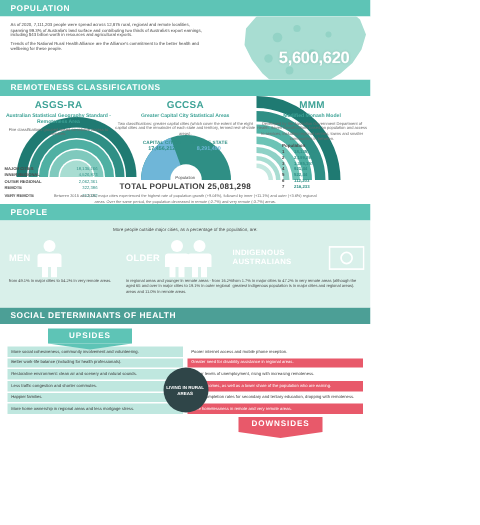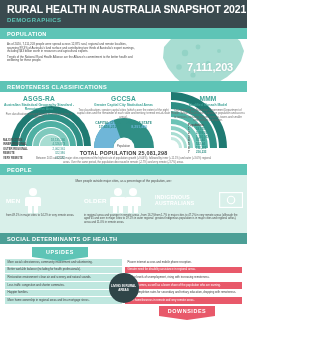--- a/index.html
+++ b/index.html
@@ -190,43 +190,39 @@
     border-left:28px solid transparent; border-right:28px solid transparent;
     border-top:4px solid #e8596a;
   }
   .down-wrap { position:relative; }
 </style>
 </head>
 <body>
 
 <div class="page">
 
-  <div class="header">
-    <h1>RURAL HEALTH IN AUSTRALIA SNAPSHOT 2021</h1>
-    <h2>DEMOGRAPHICS</h2>
-  </div>
 
   <div class="bar">POPULATION</div>
 
   <div class="population">
     <svg class="aus-map" viewBox="0 0 108 74">
       <path fill="#a8ddd2" d="M30 16 L40 11 L52 9 L60 13 L68 8 L76 10 L84 7 L92 12 L99 18 L103 28 L100 38 L94 47 L86 54 L76 60 L64 64 L52 65 L42 61 L34 54 L27 45 L22 35 L23 24 Z"></path>
       <path fill="#a8ddd2" d="M88 60 L95 58 L97 65 L90 68 Z"></path>
       <circle cx="44" cy="30" r="3.2" fill="#8ccfc1" opacity="0.75"></circle>
       <circle cx="57" cy="24" r="2.4" fill="#8ccfc1" opacity="0.75"></circle>
       <circle cx="38" cy="44" r="2.8" fill="#8ccfc1" opacity="0.75"></circle>
       <circle cx="67" cy="40" r="2.2" fill="#8ccfc1" opacity="0.75"></circle>
       <circle cx="52" cy="52" r="2.6" fill="#8ccfc1" opacity="0.75"></circle>
       <circle cx="78" cy="28" r="2.0" fill="#8ccfc1" opacity="0.75"></circle>
     </svg>
     <div class="pop-text">
       <p>As of 2020, 7,111,203 people were spread across 12,875 rural, regional and remote localities, spanning 99.3% of Australia's land surface and contributing two thirds of Australia's export earnings, including $43 billion worth in resources and agricultural exports.</p>
       <p>Trends of the National Rural Health Alliance are the Alliance's commitment to the better health and wellbeing for these people.</p>
     </div>
-    <div class="pop-number">7,111,203</div>
+    <div class="pop-number">5,600,620</div>
   </div>
 
   <div class="bar">REMOTENESS CLASSIFICATIONS</div>
 
   <div class="remoteness">
 
     <svg class="rings left" width="86" height="78" viewBox="0 0 86 78">
       <g transform="translate(43,60)">
         <path d="M-40,0 A40,40 0 0 1 40,0 Z" fill="#1f7a72"></path>
         <path d="M-33,0 A33,33 0 0 1 33,0 Z" fill="#ffffff"></path>

